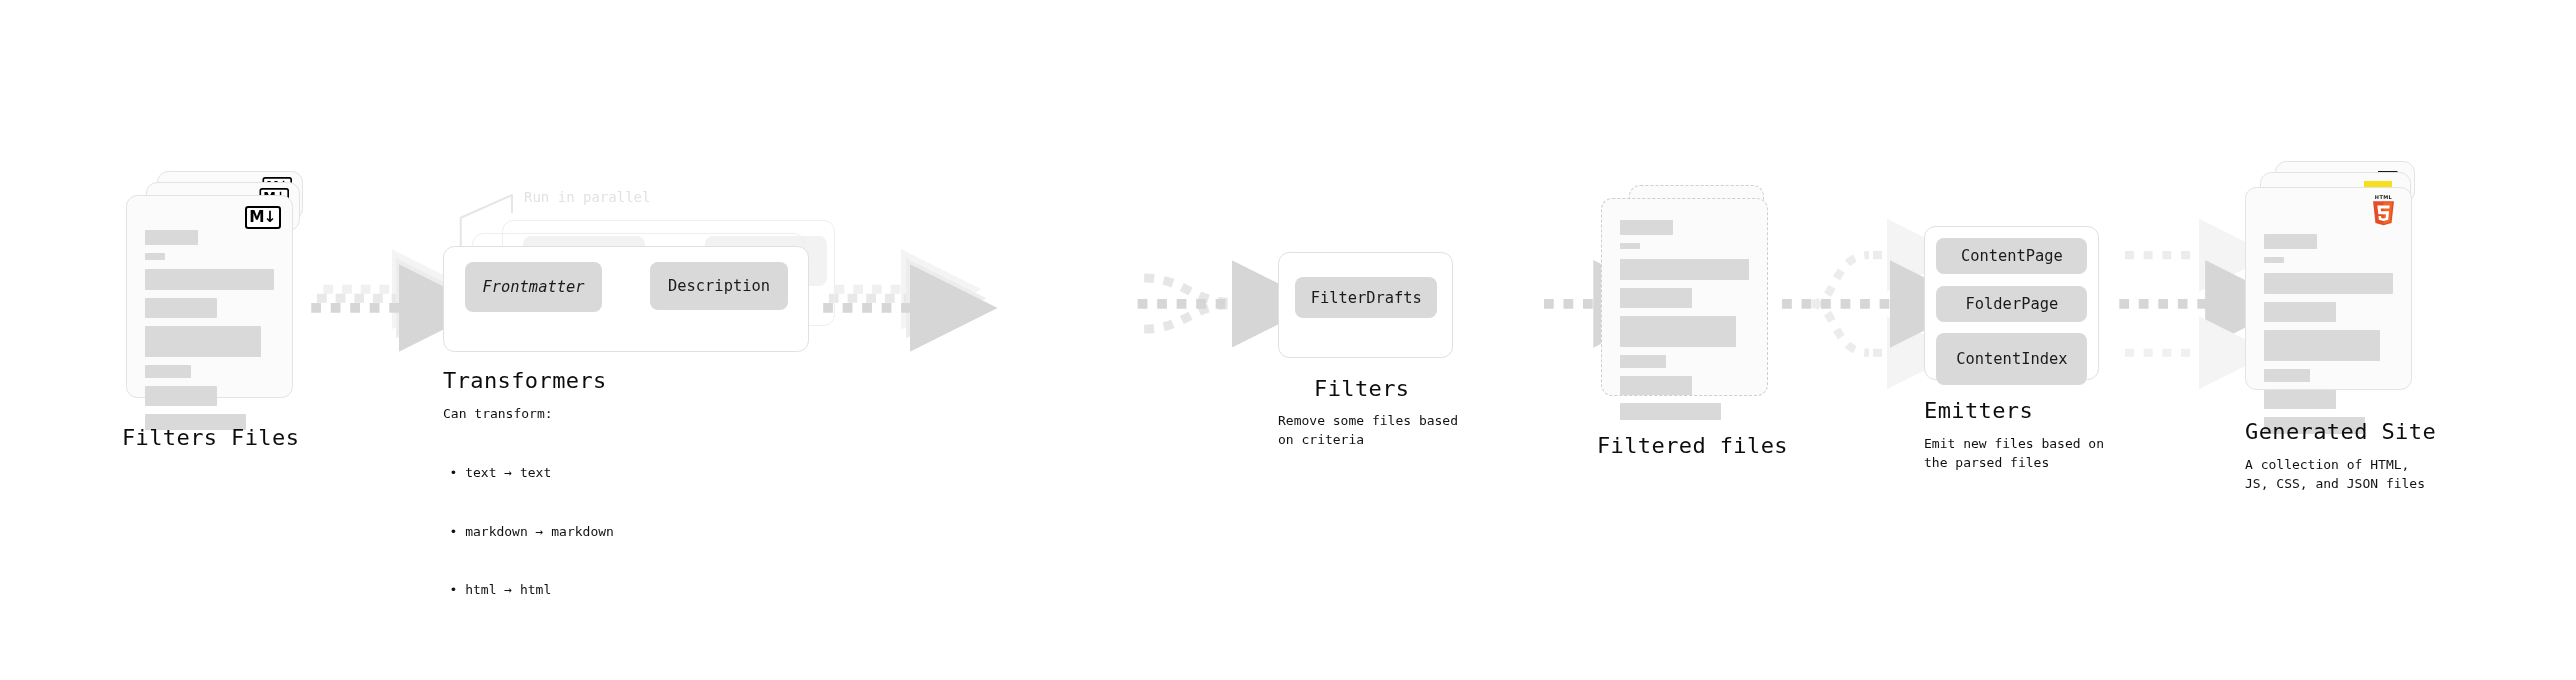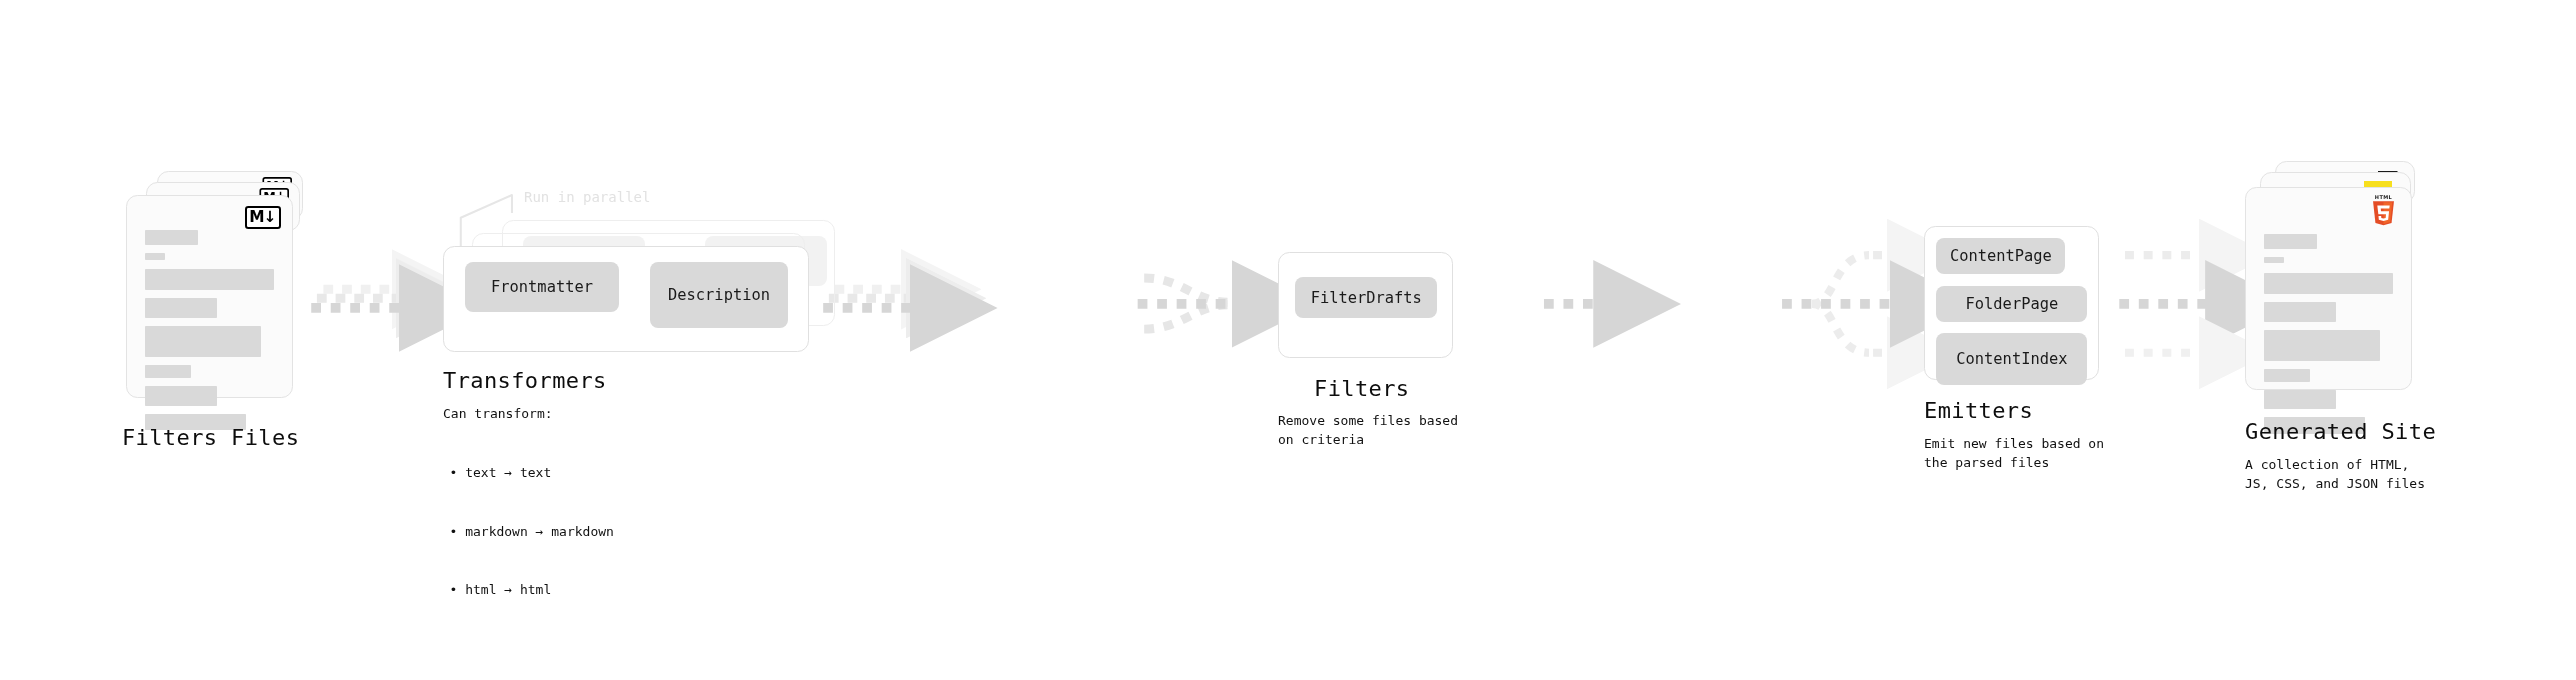--- a/index.html
+++ b/index.html
@@ -245,24 +245,24 @@
       <div class="chip ghost2" style="left:19.5px; top:14.6px; width:122px; height:50px;"></div>
       <div class="chip ghost2" style="left:202px; top:14.6px; width:122px; height:50px;"></div>
     </div>
 
     <div class="pbox ghost" style="left:29px; top:42px; width:333px; height:106px;">
       <div class="chip ghost" style="left:19.5px; top:14.6px; width:122px; height:50px;"></div>
       <div class="chip ghost" style="left:202px; top:14.6px; width:122px; height:50px;"></div>
     </div>
 
     <div class="pbox" style="left:0px; top:55px; width:366px; height:106px;">
-      <div class="chip" style="left:21px; top:14.6px; width:154px; height:50px;">
+      <div class="chip" style="left:21px; top:14.6px; width:137px; height:50px;font-style:italic;">
         <span>Frontmatter</span>
       </div>
-      <div class="chip" style="left:206px; top:14.6px; width:138px; height:66px;">
+      <div class="chip" style="left:206px; top:14.6px; width:138px; height:48px;">
         <span>Description</span>
       </div>
     </div>
 
     <div class="lbl-title" style="left:0px; top:177px;">Transformers</div>
 
     <div class="lbl-sub" style="left:0px; top:214px;">Can transform:</div>
 
     <div class="bullets" style="left:6.5px; top:233px;">
       <div>• text → text</div>
@@ -277,24 +277,45 @@
       <div class="chip" style="left:16.3px; top:24.4px; width:142px; height:41px;">
         <span>FilterDrafts</span>
       </div>
     </div>
 
     <div class="lbl-title" style="left:0px; top:124px;margin-left:36px;">Filters</div>
     <div class="lbl-sub" style="left:0px; top:160px;">Remove some files based
 on criteria</div>
   </div>
 
+  <div class="stage" style="left:1601px; top:185px;">
+    <div class="stack" style="width:187px; height:236px;">
+
+      <div class="card dashed" style="left:28.4px; top:0px; width:135px; height:36px;"></div>
+
+      <div class="card dashed" style="left:0px; top:13px; width:167px; height:198px;">
+        <div class="card-body" style="top:21px;">
+          <div class="sk" style="width:53px; height:14.6px;"></div>
+          <div class="sk" style="width:19.5px; height:6.5px; margin-bottom:9.8px;"></div>
+          <div class="sk" style="width:100%; height:21px;"></div>
+          <div class="sk" style="width:56%; height:19.5px;"></div>
+          <div class="sk" style="width:90%; height:31px;"></div>
+          <div class="sk" style="width:36%; height:13px;"></div>
+          <div class="sk" style="width:56%; height:19.5px;"></div>
+          <div class="sk" style="width:78%; height:16.3px;"></div>
+        </div>
+      </div>
+    </div>
+
+    <div class="lbl-title" style="left:-4.1px; top:248px;">Filtered files</div>
+  </div>
 
   <div class="stage" style="left:1924px; top:226px;">
     <div class="pbox" style="left:0px; top:0px; width:175px; height:154px;">
-      <div class="chip" style="left:11.4px; top:11.4px; width:129px; height:36px;">
+      <div class="chip" style="left:11.4px; top:11.4px; width:151px; height:36px;">
         <span>ContentPage</span>
       </div>
       <div class="chip" style="left:11.4px; top:59px; width:151px; height:36px;">
         <span>FolderPage</span>
       </div>
       <div class="chip" style="left:11.4px; top:106px; width:151px; height:52px;">
         <span>ContentIndex</span>
       </div>
     </div>
 

